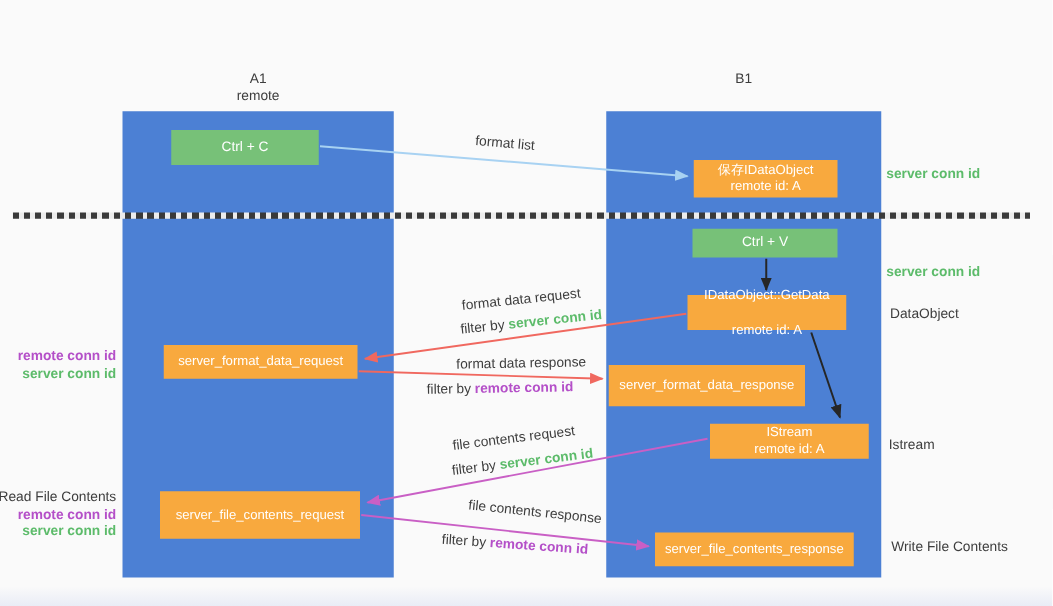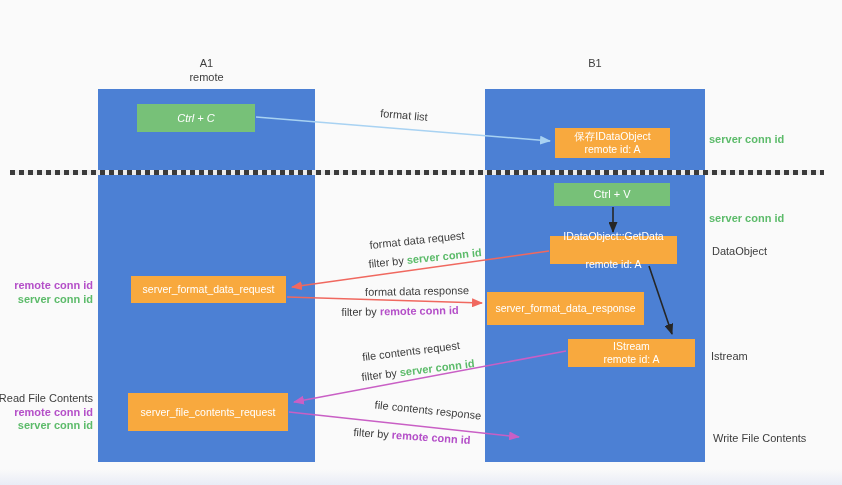--- a/index.html
+++ b/index.html
@@ -50,21 +50,21 @@
   </div>
   <div class="col-header" style="left:485px;width:220px;">
     <div>B1</div>
   </div>
 
   <div class="col col-a"></div>
   <div class="col col-b"></div>
 
   <div class="divider"></div>
 
-  <div class="node green" style="left:137px;top:104px;width:118px;height:28px;font-size:11px;font-style:italic;">
+  <div class="node green" style="left:137px;top:104px;width:118px;height:28px;font-size:11px;">
     <div class="l1">Ctrl + C</div>
   </div>
 
   <div class="node orange" style="left:555px;top:128px;width:115px;height:30px;">
     <div class="l1">保存IDataObject</div>
     <div class="l2">remote id: A</div>
   </div>
 
   <div class="node green" style="left:554px;top:183px;width:116px;height:23px;font-size:11px;">
     <div class="l1">Ctrl + V</div>
@@ -85,20 +85,23 @@
 
   <div class="node orange" style="left:568px;top:339px;width:127px;height:28px;">
     <div class="l1">IStream</div>
     <div class="l2">remote id: A</div>
   </div>
 
   <div class="node orange" style="left:128px;top:393px;width:160px;height:38px;">
     <div class="l1">server_file_contents_request</div>
   </div>
 
+  <div class="node orange" style="left:524px;top:426px;width:159px;height:27px;">
+    <div class="l1">server_file_contents_response</div>
+  </div>
 
   <svg class="overlay" width="842" height="485" viewBox="0 0 842 485">
     <defs>
       <marker id="head-blue" markerWidth="11" markerHeight="9" refX="10" refY="4.5" orient="auto" markerUnits="userSpaceOnUse">
         <path d="M0,0 L11,4.5 L0,9 Z" style="fill:var(--arrow-blue,#A8D2F2)"></path>
       </marker>
       <marker id="head-black" markerWidth="11" markerHeight="9" refX="10" refY="4.5" orient="auto" markerUnits="userSpaceOnUse">
         <path d="M0,0 L11,4.5 L0,9 Z" style="fill:var(--arrow-black,#262626)"></path>
       </marker>
       <marker id="head-red" markerWidth="11" markerHeight="9" refX="10" refY="4.5" orient="auto" markerUnits="userSpaceOnUse">

